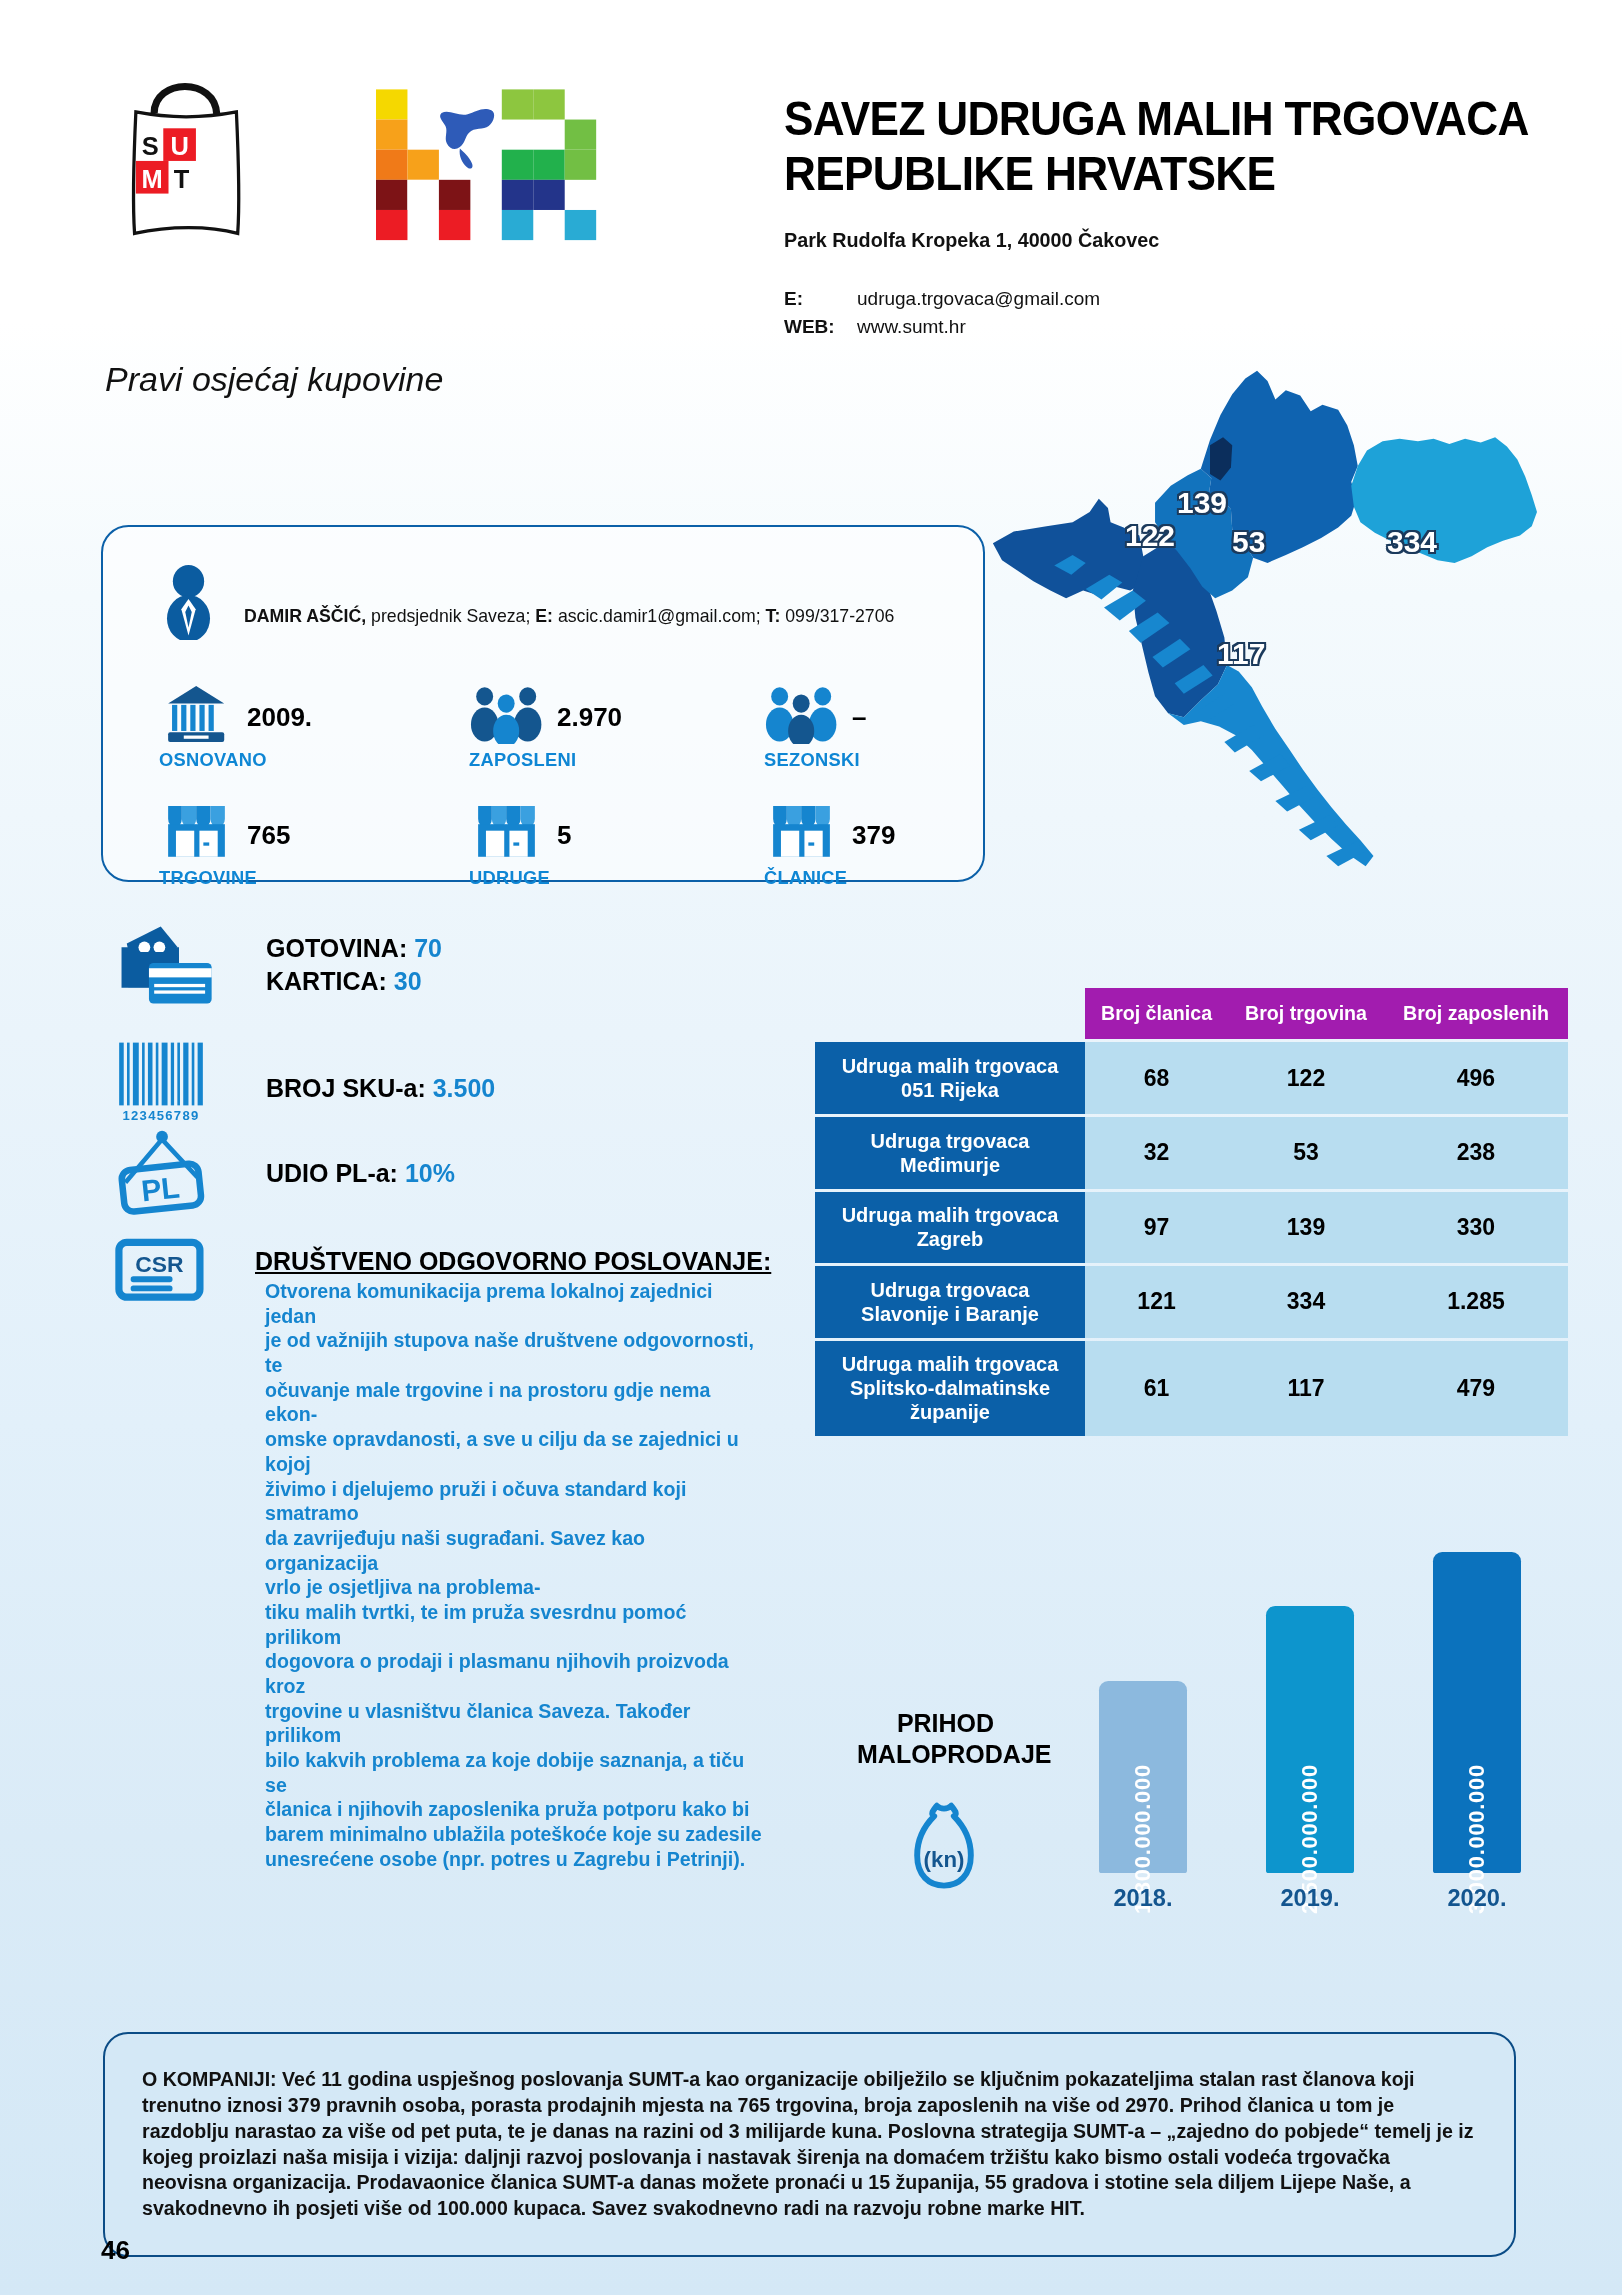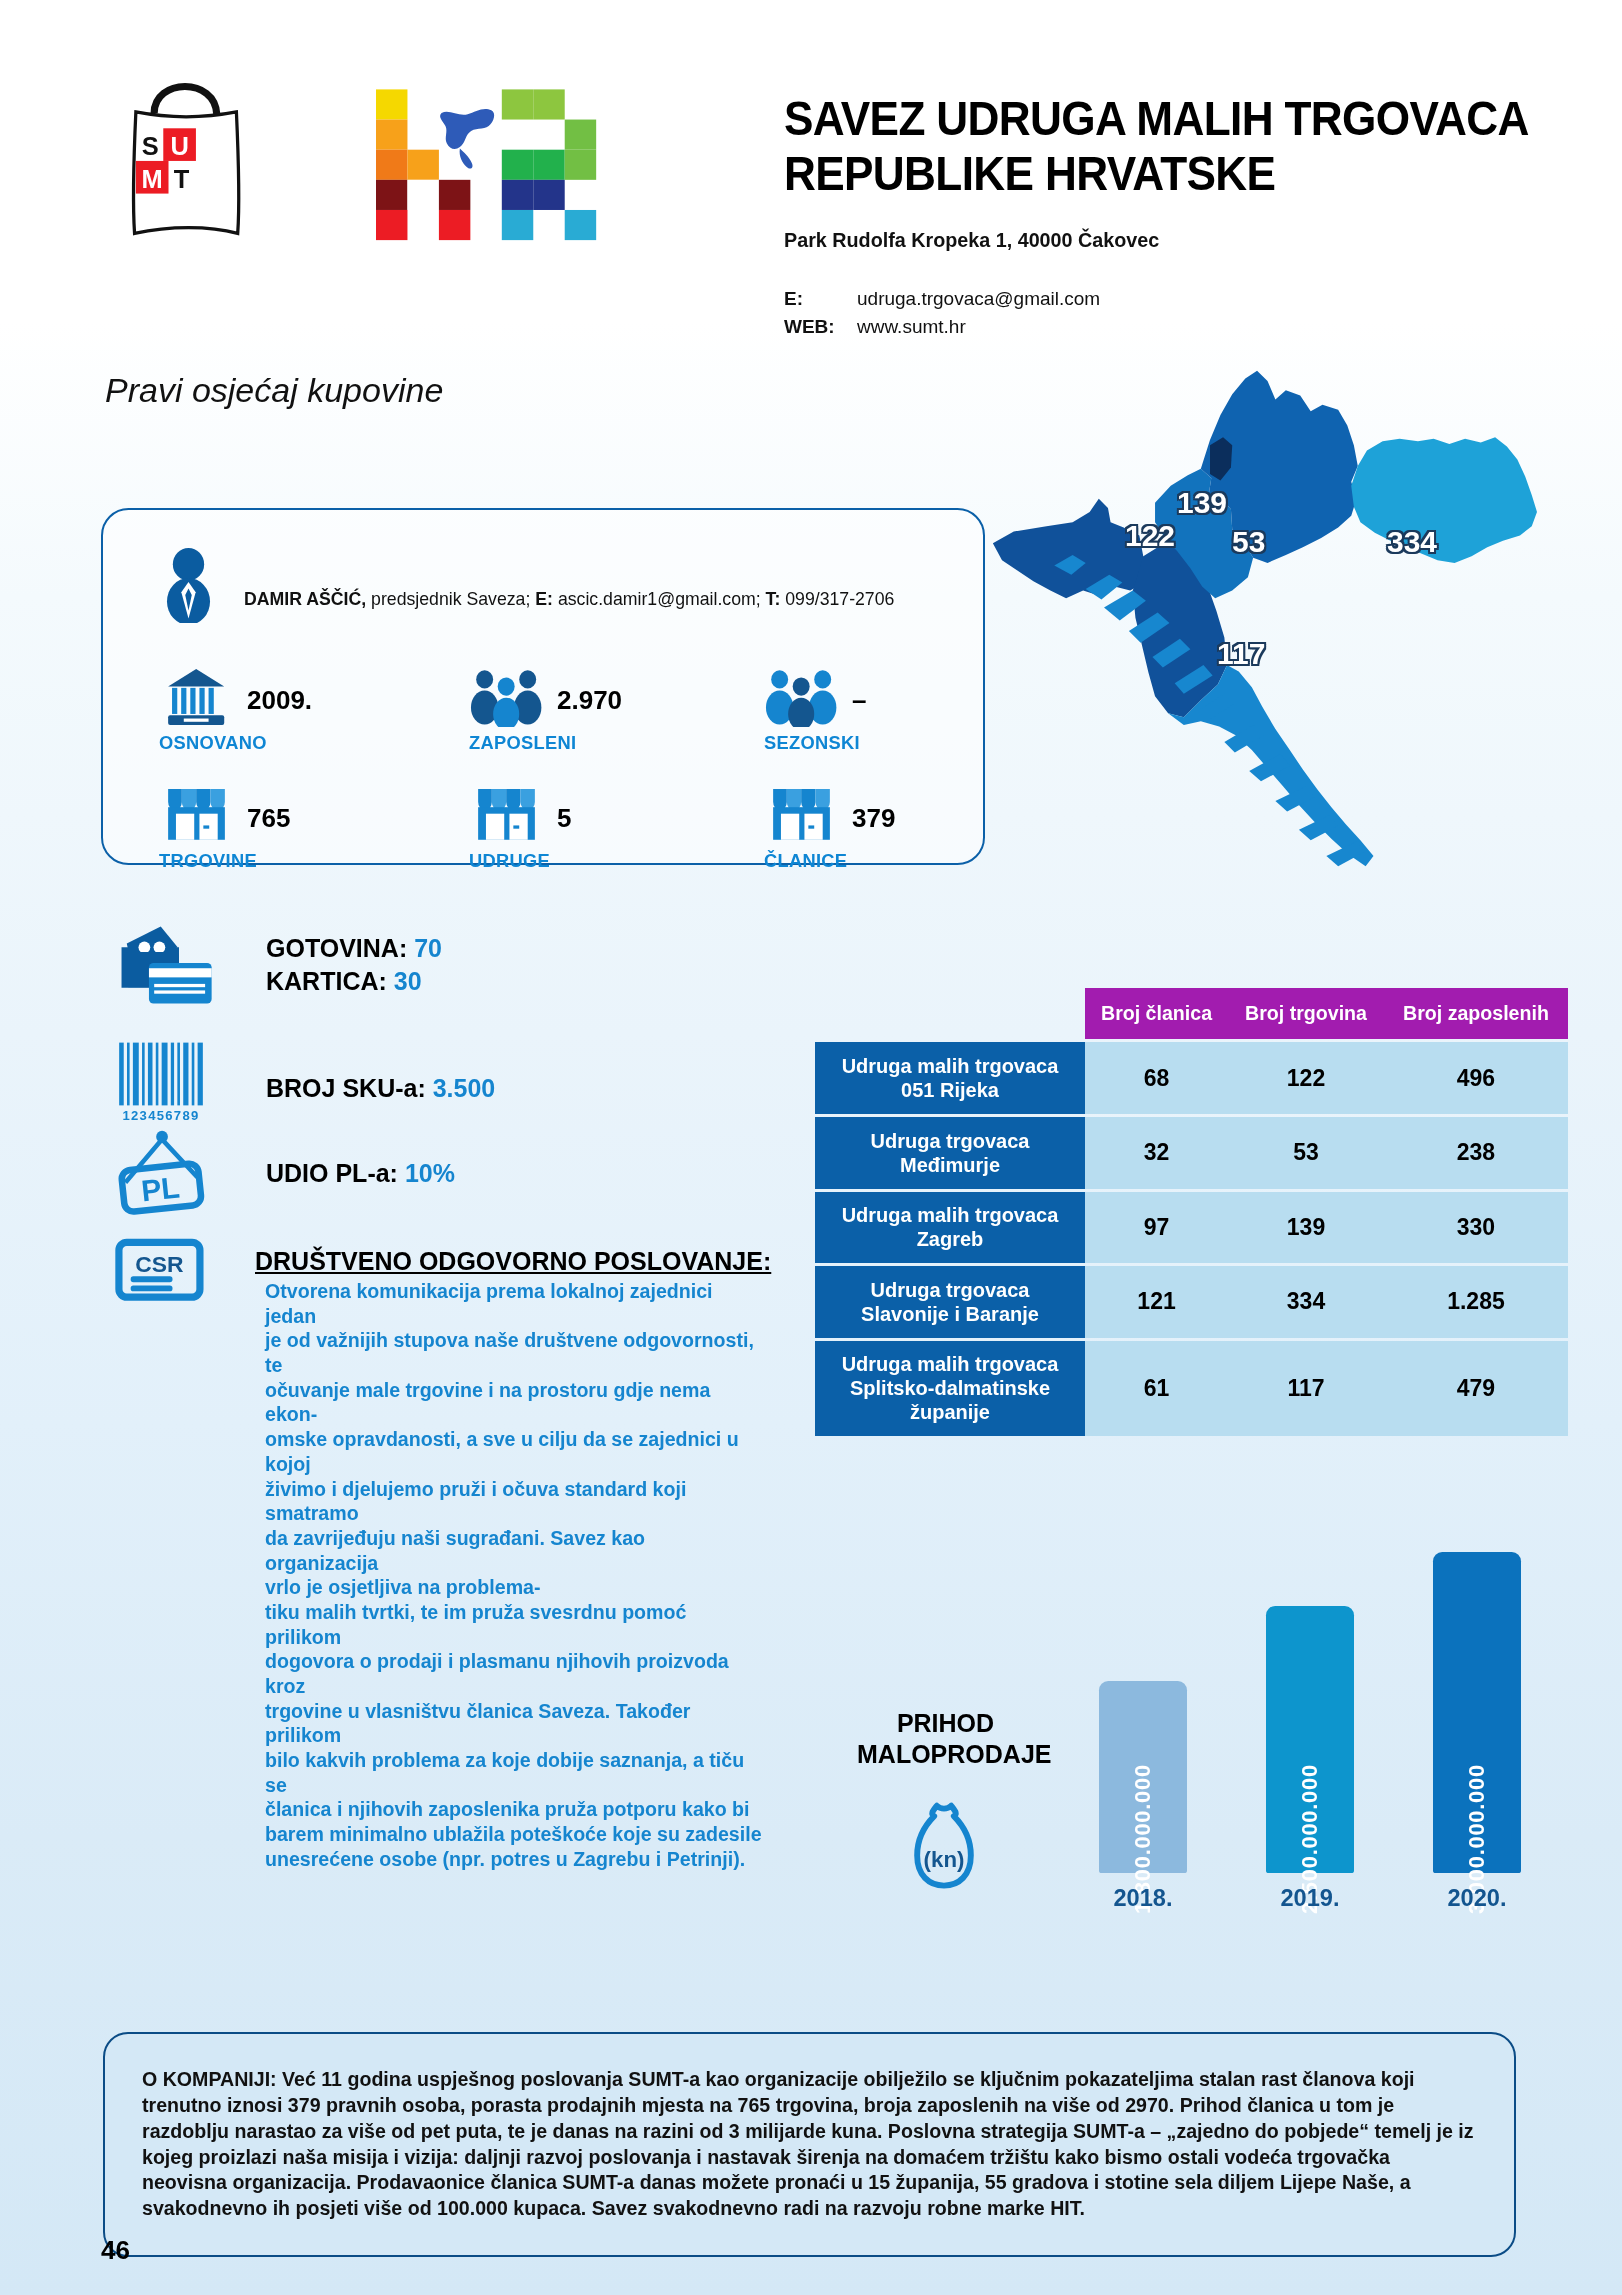--- a/index.html
+++ b/index.html
@@ -21,31 +21,31 @@
     color:#000;text-transform:uppercase;transform:scaleX(0.92);transform-origin:left top;}
   #org-address{left:784px;top:228px;font-weight:bold;font-size:21px;color:#111;
     font-family:"Liberation Sans Narrow","Liberation Sans",sans-serif;transform:scaleX(0.94);transform-origin:left top;}
   #contact-block{left:784px;top:288px;font-size:19px;color:#111;
     font-family:"Liberation Sans Narrow","Liberation Sans",sans-serif;}
   #contact-block .row{display:flex;align-items:baseline;margin-bottom:5.9px;}
   #contact-block .k{font-weight:bold;width:73px;letter-spacing:0px;}
   #contact-block .v{font-weight:normal;}
 
   #tagline{left:105px;top:360px;font-size:34px;font-style:italic;color:#111;
-    font-family:"Liberation Sans Narrow","Liberation Sans",sans-serif;margin-top:11px;}
+    font-family:"Liberation Sans Narrow","Liberation Sans",sans-serif;}
 
   
   #map-wrap{left:968px;top:347px;width:654px;height:543px;}
   .map-num{position:absolute;font-family:"Liberation Sans Narrow","Liberation Sans",sans-serif;
     font-weight:bold;font-size:30px;color:#fff;
     text-shadow:-2px -2px 0 #1b3a5c,2px -2px 0 #1b3a5c,-2px 2px 0 #1b3a5c,2px 2px 0 #1b3a5c,
       0 -2px 0 #1b3a5c,0 2px 0 #1b3a5c,-2px 0 0 #1b3a5c,2px 0 0 #1b3a5c;}
 
   
-  #info-card{left:101px;top:508px;width:880px;height:353px;
+  #info-card{left:101px;top:525px;width:880px;height:353px;
     border:2.6px solid #0b60a8;border-radius:27.5px;background:rgba(255,255,255,0.55);}
   #pres-line{position:absolute;left:141px;top:79px;font-size:17.7px;color:#111;white-space:nowrap;
     font-family:"Liberation Sans Narrow","Liberation Sans",sans-serif;}
   #pres-line b{font-weight:bold;}
   #pres-icon{position:absolute;left:56px;top:38px;width:59px;height:75px;}
 
   .stat{position:absolute;width:196px;}
   .stat .ico{position:absolute;left:0;top:0;width:75px;height:60px;}
   .stat .val{position:absolute;left:88px;top:18.3px;font-size:26px;font-weight:bold;color:#000;
     font-family:"Liberation Sans Narrow","Liberation Sans",sans-serif;white-space:nowrap;}

